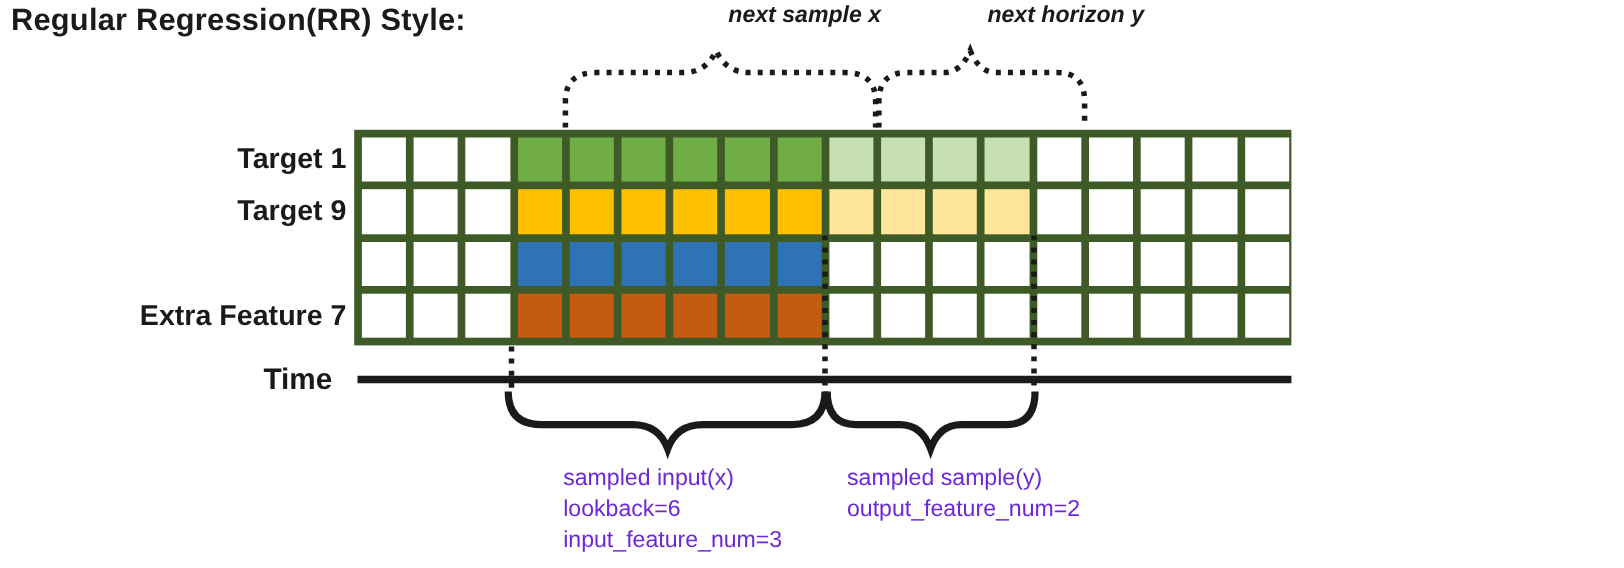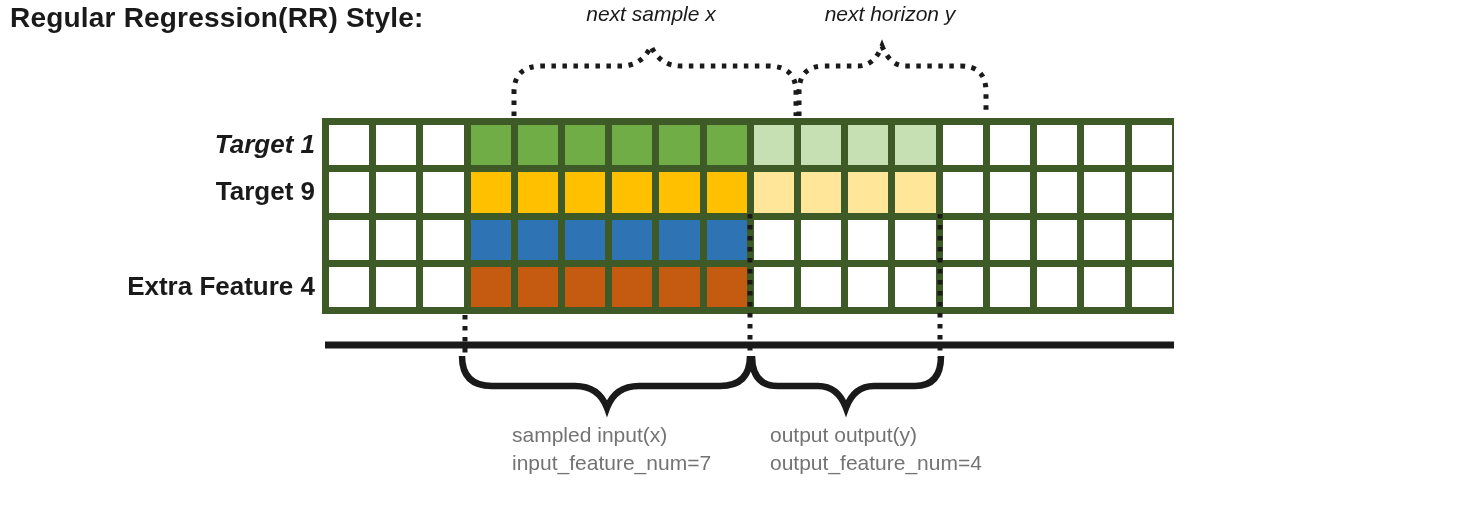--- a/index.html
+++ b/index.html
@@ -23,40 +23,40 @@
     font-size: 28px;
     font-weight: bold;
     color: #1a1a1a;
     letter-spacing: 0.2px;
     white-space: nowrap;
   }
   .ns-label {
     position: absolute;
     top: 2px;
     width: 300px;
-    text-align: center;
+    text-align: right;
     font-size: 21px;
     font-style: italic;
-    font-weight: normal;
+    font-weight: bold;
     color: #1a1a1a;
     white-space: nowrap;
   }
   .nsx { left: 501px; }
   .nsy { left: 740px; }
   .row-label {
     position: absolute;
     left: 0;
     width: 315px;
     text-align: right;
     font-size: 26px;
     font-weight: bold;
     color: #1a1a1a;
     white-space: nowrap;
   }
-  .rl0 { top: 129px; font-style: italic; }
+  .rl0 { top: 129px; }
   .rl1 { top: 176px; }
   .rl2 { top: 224px; }
   .rl3 { top: 271px; }
   .grid {
     position: absolute;
     left: 322px;
     top: 118px;
     width: 1140px;
     height: 196px;
     box-sizing: border-box;
@@ -83,40 +83,40 @@
     position: absolute;
     left: 0;
     top: 0;
     z-index: 5;
     pointer-events: none;
   }
   .ann {
     position: absolute;
     top: 421px;
     font-size: 21px;
-    color: #737373;
+    color: #6d28d9;
     line-height: 28px;
     white-space: nowrap;
   }
   .input-ann { left: 512px; }
   .output-ann { left: 770px; }
 </style>
 </head>
 <body>
 
 <div class="canvas">
 
   <div class="title">Regular Regression(RR) Style:</div>
 
   <div class="ns-label nsx">next sample x</div>
   <div class="ns-label nsy">next horizon y</div>
 
   <div class="row-label rl0">Target 1</div>
   <div class="row-label rl1">Target 9</div>
-  <div class="row-label rl3">Extra Feature 4</div>
+  <div class="row-label rl3">Extra Feature 7</div>
 
   <div class="grid" style="background: rgb(62, 90, 38);">
       <div class="cell" style="background: rgb(255, 255, 255);"></div>
       <div class="cell" style="background: rgb(255, 255, 255);"></div>
       <div class="cell" style="background: rgb(255, 255, 255);"></div>
       <div class="cell" style="background: rgb(112, 173, 71);"></div>
       <div class="cell" style="background: rgb(112, 173, 71);"></div>
       <div class="cell" style="background: rgb(112, 173, 71);"></div>
       <div class="cell" style="background: rgb(112, 173, 71);"></div>
       <div class="cell" style="background: rgb(112, 173, 71);"></div>
@@ -203,20 +203,21 @@
       <div class="cell" style="background: rgb(255, 255, 255);"></div>
       <div class="cell" style="background: rgb(255, 255, 255);"></div>
       <div class="cell" style="background: rgb(255, 255, 255);"></div>
       <div class="cell" style="background: rgb(255, 255, 255);"></div>
       <div class="cell" style="background: rgb(255, 255, 255);"></div>
       <div class="cell" style="background: rgb(255, 255, 255);"></div>
       <div class="cell" style="background: rgb(255, 255, 255);"></div>
       <div class="cell" style="background: rgb(255, 255, 255);"></div>
     </div>
 
+  <div class="time-label">Time</div>
 
   <svg class="lineart" width="1476" height="516" viewBox="0 0 1476 516">
 
     <path d="M 514 116 L 514 92 Q 514 66 542 66 L 621 66 Q 642 66 651 46 Q 660 66 681 66 L 768 66 Q 796 66 796 92 L 796 116" fill="none" stroke="#1a1a1a" stroke-width="5" stroke-dasharray="4.5 6.5"></path>
 
     <path d="M 799 116 L 799 92 Q 799 66 824 66 L 858 66 Q 874 66 882 46 Q 890 66 906 66 L 961 66 Q 986 66 986 92 L 986 116" fill="none" stroke="#1a1a1a" stroke-width="5" stroke-dasharray="4.5 6.5"></path>
 
     <line x1="465" y1="315" x2="465" y2="358" stroke="#1a1a1a" stroke-width="5" stroke-dasharray="4.5 6.5"></line>
     <line x1="750" y1="214" x2="750" y2="358" stroke="#1a1a1a" stroke-width="5" stroke-dasharray="4.5 6.5"></line>
     <line x1="940" y1="214" x2="940" y2="358" stroke="#1a1a1a" stroke-width="5" stroke-dasharray="4.5 6.5"></line>
@@ -224,20 +225,21 @@
     <line x1="325" y1="345" x2="1449" y2="345" stroke="#1a1a1a" stroke-width="7"></line>
     <polygon points="1446,331 1446,359 1472,345" fill="#1a1a1a"></polygon>
 
     <path d="M 462 356 Q 462 386 492 386 L 575 386 Q 599 386 607 408 Q 615 386 639 386 L 720 386 Q 750 386 750 356" fill="none" stroke="#1a1a1a" stroke-width="6.5"></path>
 
     <path d="M 752 356 Q 752 386 778 386 L 818 386 Q 838 386 846 408 Q 854 386 874 386 L 915 386 Q 941 386 941 356" fill="none" stroke="#1a1a1a" stroke-width="6.5"></path>
   </svg>
 
   <div class="ann input-ann">
     <div>sampled input(x)</div>
-    <div>input_feature_num=7</div>
+    <div>lookback=6</div>
+    <div>input_feature_num=3</div>
   </div>
   <div class="ann output-ann">
-    <div>output output(y)</div>
-    <div>output_feature_num=4</div>
+    <div>sampled sample(y)</div>
+    <div>output_feature_num=2</div>
   </div>
 
 </div>
 
 </body></html>

